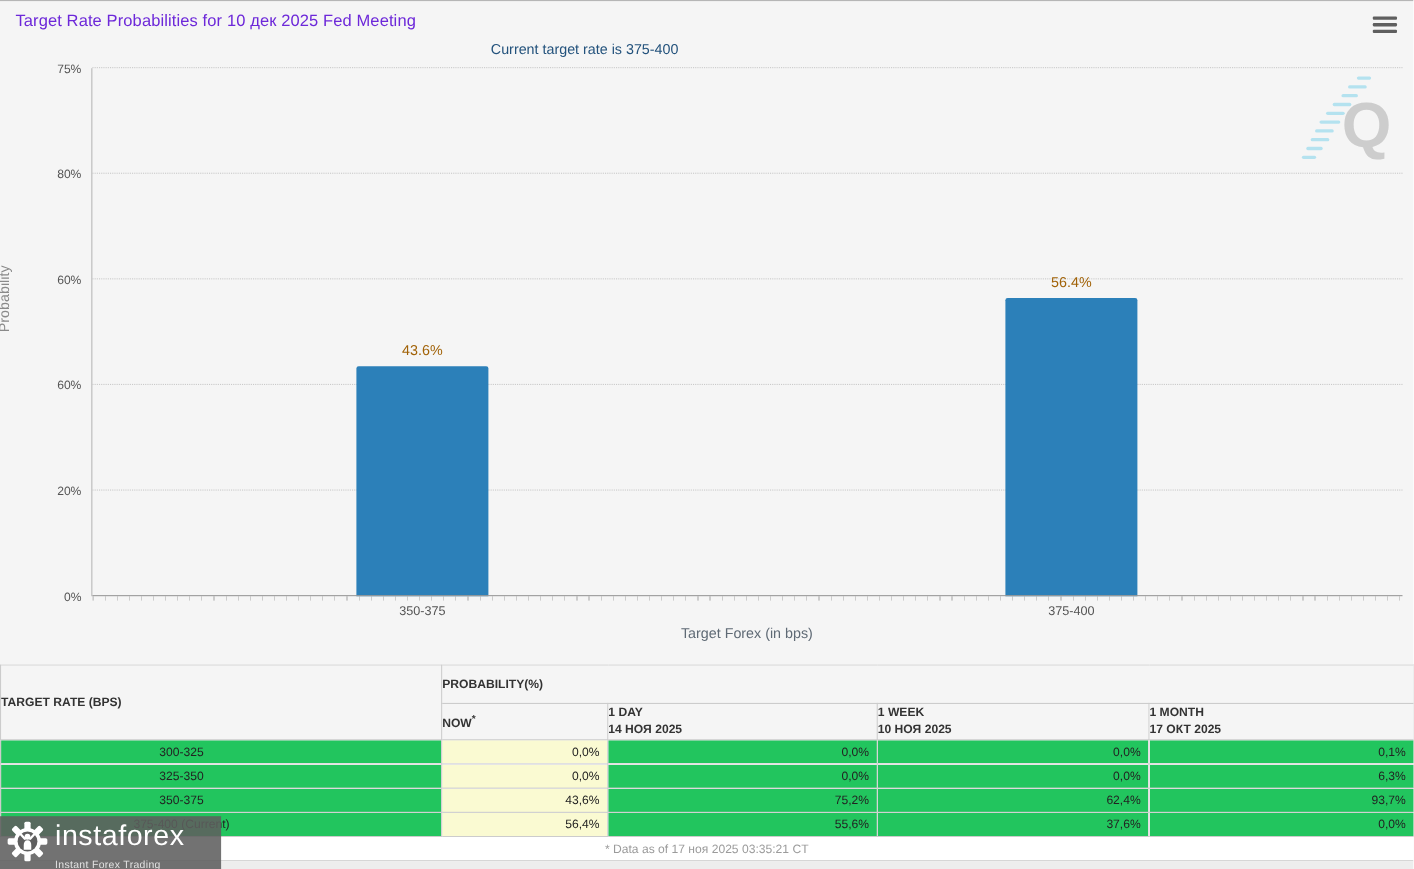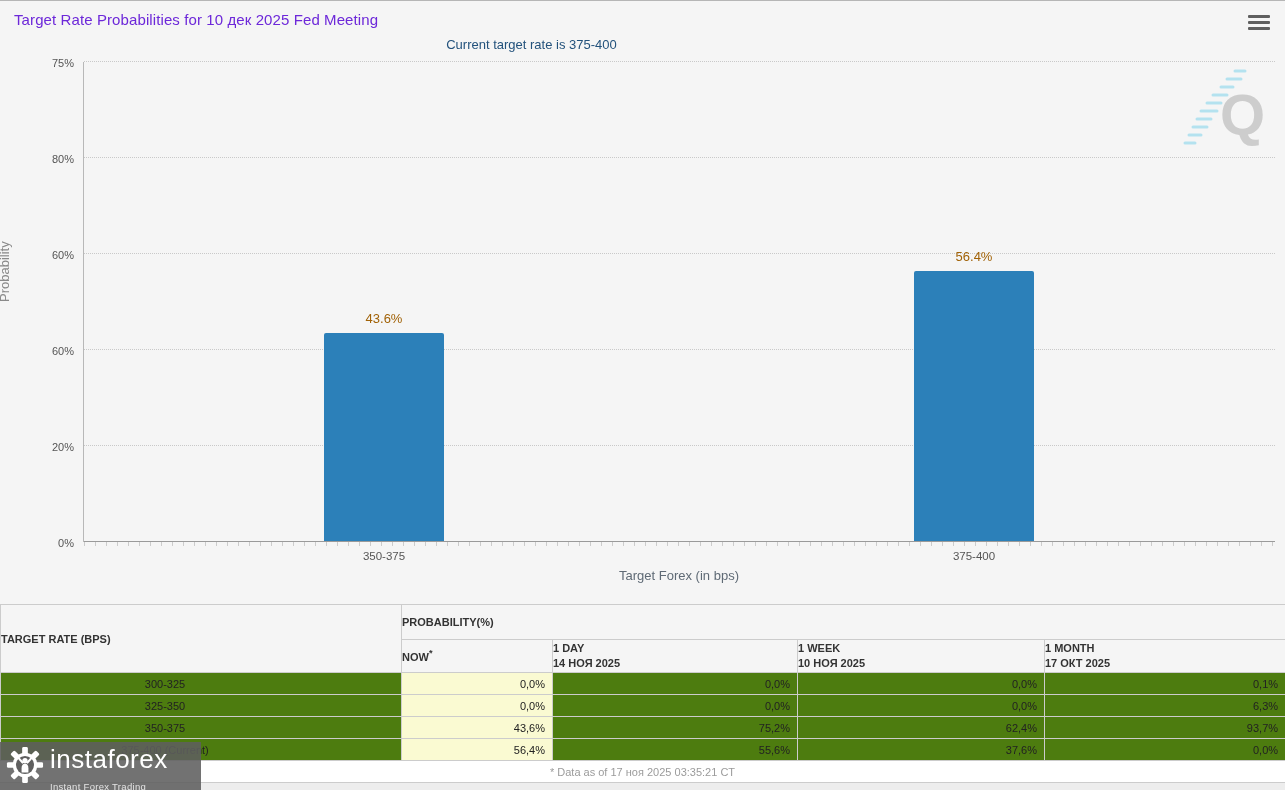--- a/index.html
+++ b/index.html
@@ -38,21 +38,21 @@
   .watermark { position:absolute; right:20px; top:62px; width:82px; height:88px; opacity:.9; }
   .watermark .q { position:absolute; right:0; top:18px; font-size:58px; font-weight:bold;
                   color:#c9c9c9; font-family:"Liberation Sans", sans-serif; }
 
   
   table { width:1285px; border-collapse:collapse; table-layout:fixed; }
   th, td { border:1px solid #ccc; font-size:11px; color:#222; overflow:hidden; white-space:nowrap; }
   th { background:#f5f5f5; font-weight:bold; text-align:left; color:#333; }
   .h1 { height:35px; }
   .h2 { height:33px; line-height:1.35; }
-  td { height:22px; background:#4d7c0f; }
+  td { height:22px; background:#22c55e; }
   td.rate { text-align:center; padding-right:72px; }
   th.rate-h { padding-right:72px; }
   td.val { text-align:right; padding-right:7px; }
   td.now { background:#fafad2; }
   .footnote { width:1285px; height:22px; border-bottom:1px solid #ccc; background:#fff;
               text-align:center; font-size:11px; color:#9b9b9b; line-height:22px; }
   .bottom-strip { width:1285px; height:8px; background:#ededed; }
 
   
   .logo { position:absolute; left:0; top:742px; width:201px; height:48px;

